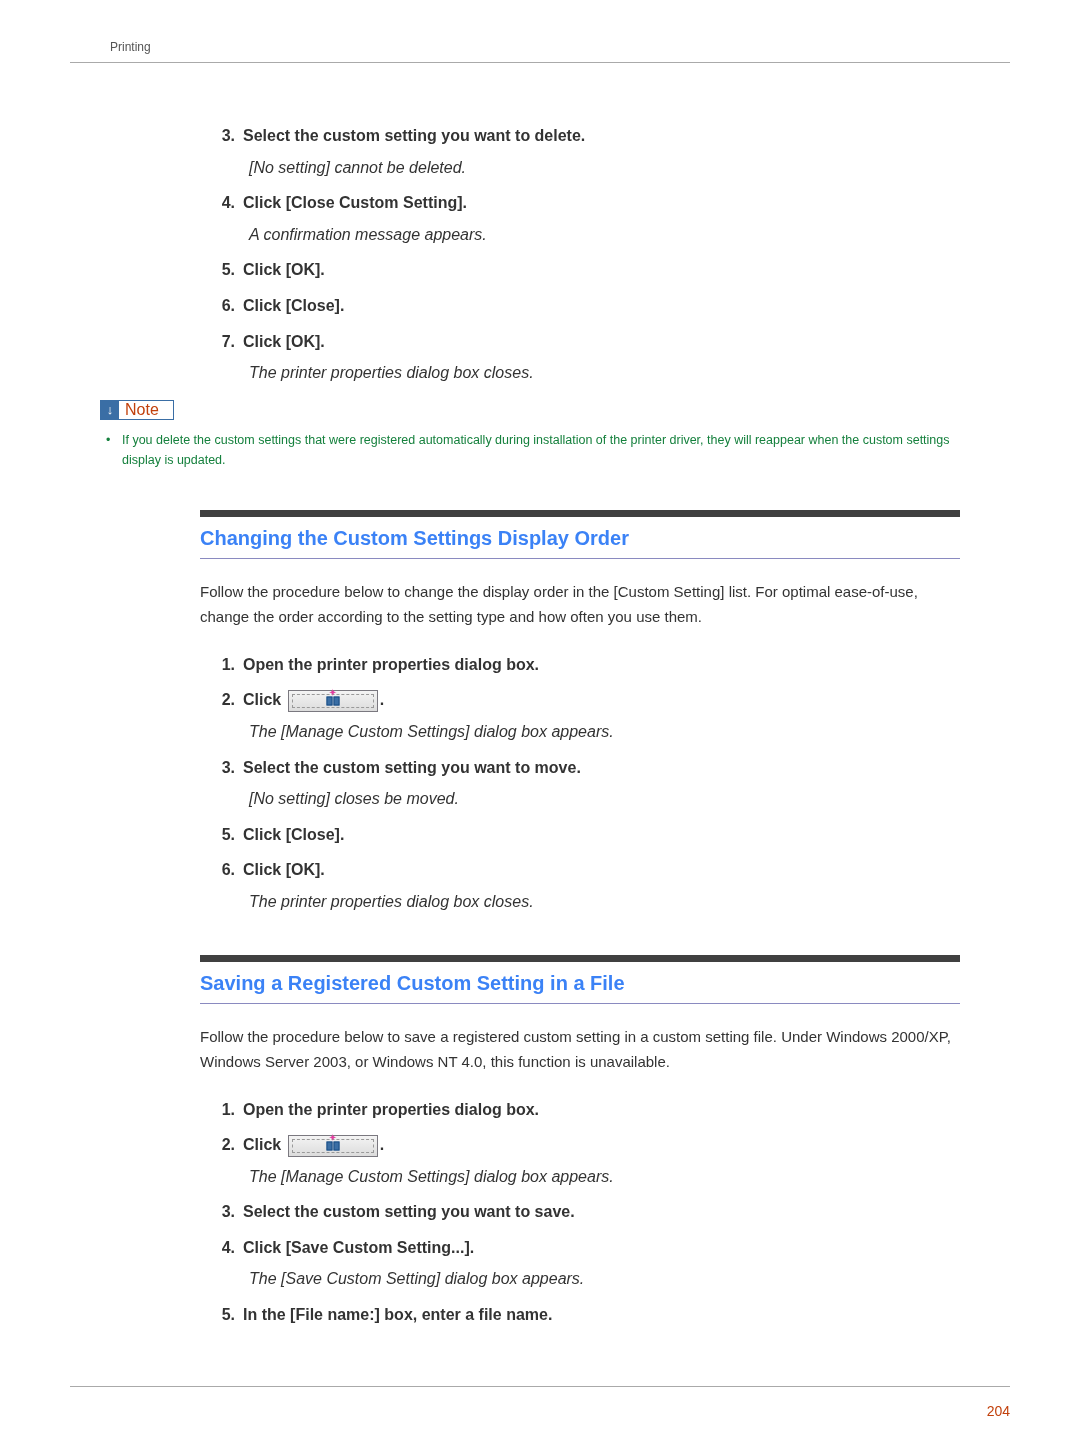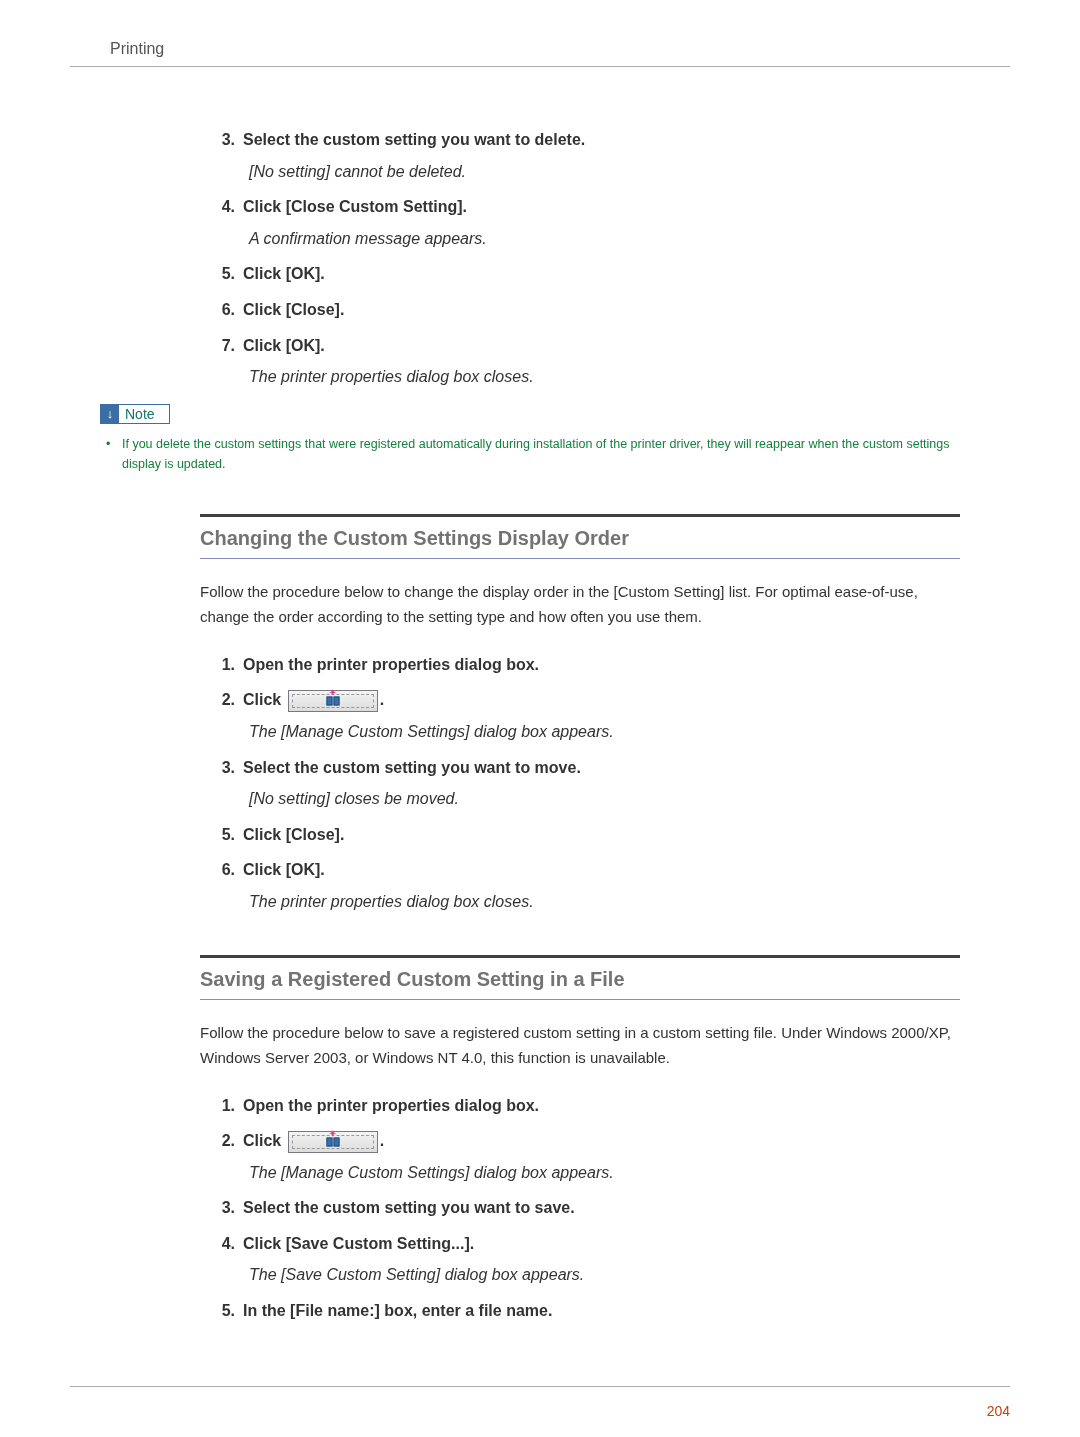--- a/index.html
+++ b/index.html
@@ -15,21 +15,21 @@
     padding: 40px 70px 30px 70px;
     position: relative;
     min-height: 1437px;
   }
   .top-header {
     border-bottom: 1px solid #aaa;
     padding-bottom: 8px;
     margin-bottom: 60px;
   }
   .top-header-text {
-    font-size: 16px;
+    font-size: 12px;
     color: #555;
     padding-left: 40px;
   }
   .content {
     margin-left: 130px;
     margin-right: 50px;
   }
   .step-list {
     margin: 11px;
     padding: 0;
@@ -76,46 +76,46 @@
     background: #3a6ea5;
     color: #fff;
     width: 18px;
     height: 100%;
     display: flex;
     align-items: center;
     justify-content: center;
     font-size: 13px;
   }
   .note-tag-text {
-    color: #0f766e;
-    font-size: 14px;
+    color: #c2410c;
+    font-size: 16px;
     padding: 0 14px 0 6px;
     text-align: right;
   }
   .note-bullet {
     font-size: 12.5px;
     color: #15803d;
     margin-top: 10px;
     padding-left: 22px;
     line-height: 1.6;
     position: relative;
   }
   .note-bullet::before {
     content: "•";
     position: absolute;
     left: 6px;
     top: 0;
   }
   .section-heading {
-    border-top: 3px solid #404040;
+    border-top: 7px solid #404040;
     border-bottom: 1px solid #8a8ac0;
     padding: 10px 0 8px 0;
     font-size: 20px;
     font-weight: bold;
-    color: #737373;
+    color: #3b82f6;
     margin-top: 40px;
     margin-bottom: 20px;
   }
   .intro-text {
     line-height: 1.7;
     margin-bottom: 22px;
     font-size: 15px;
   }
   .icon-button {
     display: inline-block;

